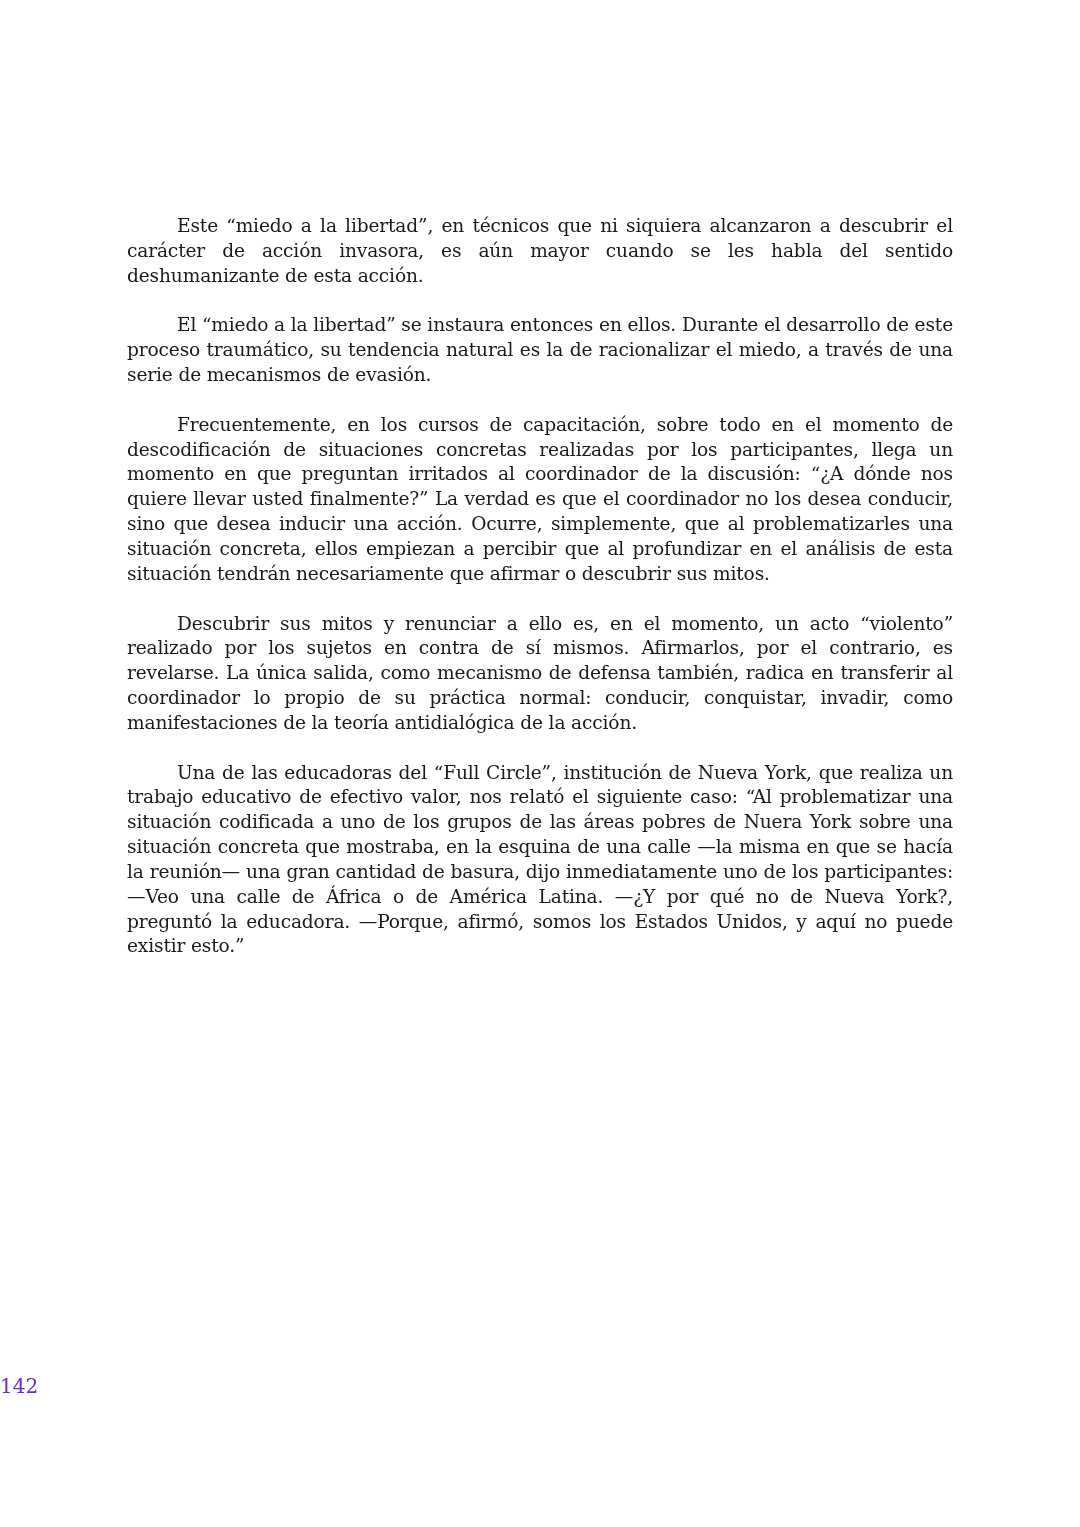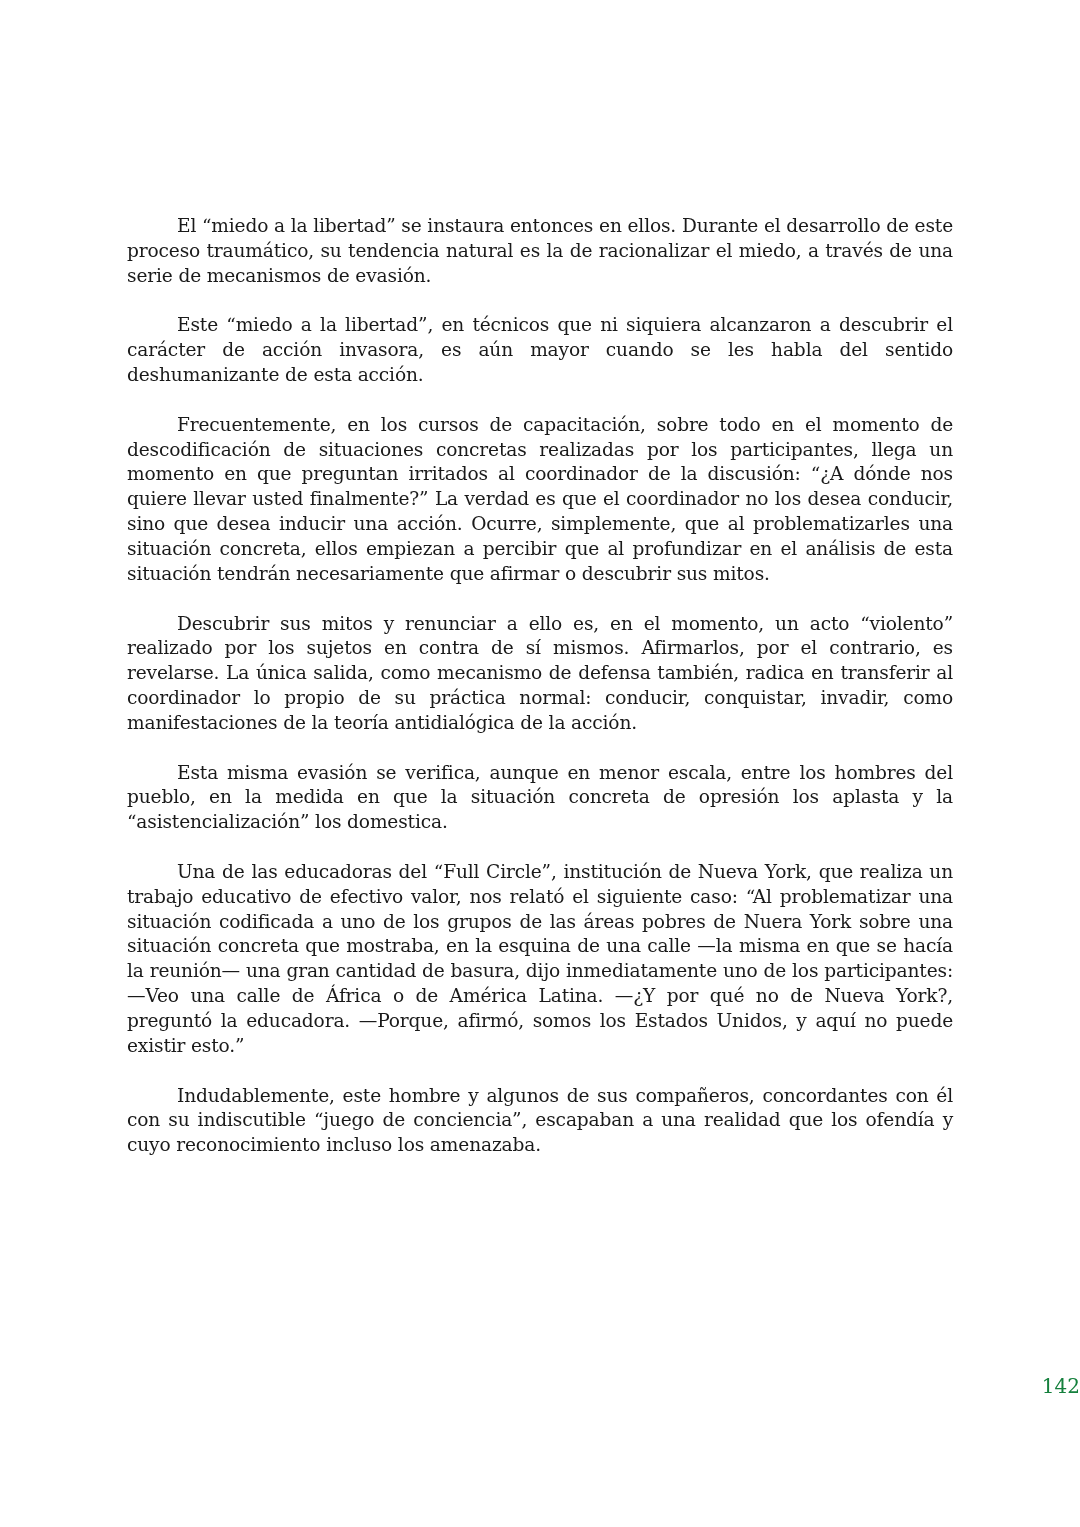--- a/index.html
+++ b/index.html
@@ -28,33 +28,31 @@
     margin: 0 0 24.85px 0;
     text-align: justify;
     text-indent: 50px;
     hyphens: none;
   }
   .page-number {
     position: absolute;
     left: 0;
     width: 1080px;
     top: 1372px;
-    text-align: right;
+    text-align: left;
     font-family: "DejaVu Serif", "Liberation Serif", serif;
     font-size: 20px;
     line-height: 28px;
-    color: #15803d;
+    color: #6d28d9;
   }
 </style>
 </head>
 <body>
 
 <main class="page">
+  <p>Este “miedo a la libertad”, en técnicos que ni siquiera alcanzaron a descubrir el carácter de acción invasora, es aún mayor cuando se les habla del sentido deshumanizante de esta acción.</p>
   <p>El “miedo a la libertad” se instaura entonces en ellos. Durante el desarrollo de este proceso traumático, su tendencia natural es la de racionalizar el miedo, a través de una serie de mecanismos de evasión.</p>
-  <p>Este “miedo a la libertad”, en técnicos que ni siquiera alcanzaron a descubrir el carácter de acción invasora, es aún mayor cuando se les habla del sentido deshumanizante de esta acción.</p>
   <p>Frecuentemente, en los cursos de capacitación, sobre todo en el momento de descodificación de situaciones concretas realizadas por los participantes, llega un momento en que preguntan irritados al coordinador de la discusión: “¿A dónde nos quiere llevar usted finalmente?” La verdad es que el coordinador no los desea conducir, sino que desea inducir una acción. Ocurre, simplemente, que al problematizarles una situación concreta, ellos empiezan a percibir que al profundizar en el análisis de esta situación tendrán necesariamente que afirmar o descubrir sus mitos.</p>
   <p>Descubrir sus mitos y renunciar a ello es, en el momento, un acto “violento” realizado por los sujetos en contra de sí mismos. Afirmarlos, por el contrario, es revelarse. La única salida, como mecanismo de defensa también, radica en transferir al coordinador lo propio de su práctica normal: conducir, conquistar, invadir, como manifestaciones de la teoría antidialógica de la acción.</p>
-  <p>Esta misma evasión se verifica, aunque en menor escala, entre los hombres del pueblo, en la medida en que la situación concreta de opresión los aplasta y la “asistencialización” los domestica.</p>
   <p>Una de las educadoras del “Full Circle”, institución de Nueva York, que realiza un trabajo educativo de efectivo valor, nos relató el siguiente caso: “Al problematizar una situación codificada a uno de los grupos de las áreas pobres de Nuera York sobre una situación concreta que mostraba, en la esquina de una calle —la misma en que se hacía la reunión— una gran cantidad de basura, dijo inmediatamente uno de los participantes: —Veo una calle de África o de América Latina. —¿Y por qué no de Nueva York?, preguntó la educadora. —Porque, afirmó, somos los Estados Unidos, y aquí no puede existir esto.”</p>
-  <p>Indudablemente, este hombre y algunos de sus compañeros, concordantes con él con su indiscutible “juego de conciencia”, escapaban a una realidad que los ofendía y cuyo reconocimiento incluso los amenazaba.</p>
 </main>
 
 <div class="page-number">142</div>
 
 </body></html>

